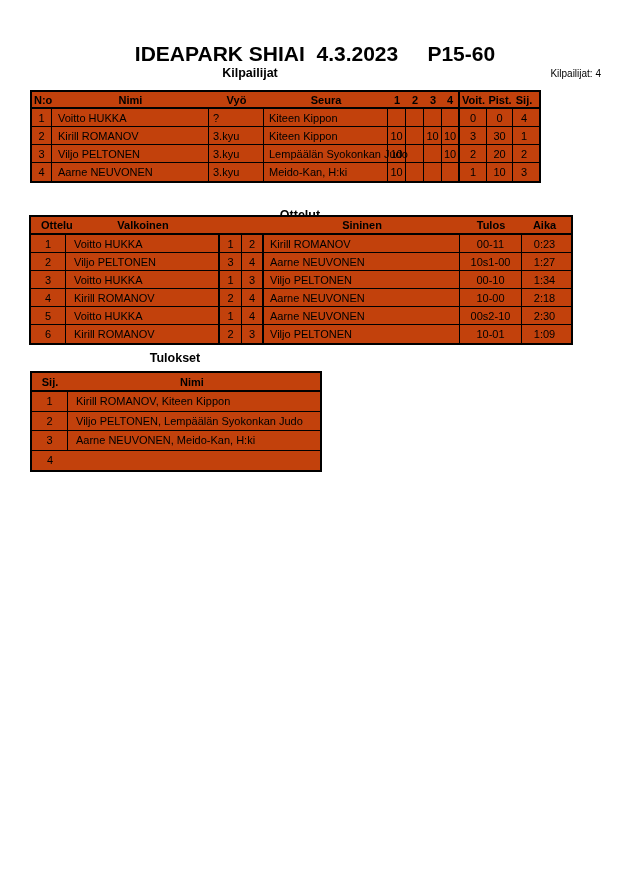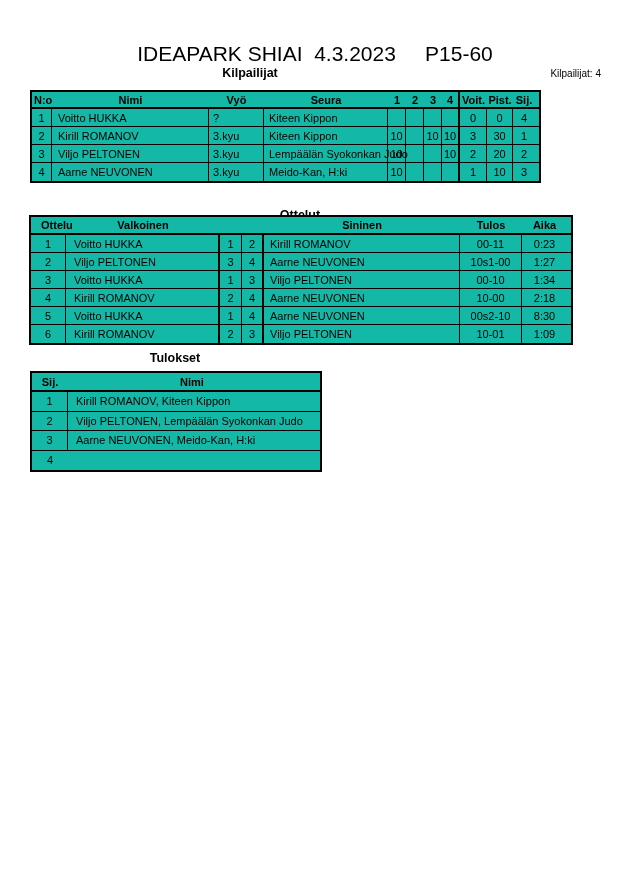--- a/index.html
+++ b/index.html
@@ -1,25 +1,25 @@
 <!DOCTYPE html>
 <html><head>
 <meta charset="utf-8">
 <style>
   html,body{margin:0;padding:0;background:#fff;}
   .page{position:relative;width:630px;height:891px;background:#ffffff;
         font-family:"Liberation Sans", sans-serif;color:#000;overflow:hidden;}
   .title{position:absolute;top:42px;left:0;width:630px;text-align:center;
-         font-size:21px;font-weight:normal;white-space:pre;}
+         font-size:21px;font-weight:bold;white-space:pre;}
   .heading{position:absolute;font-size:12.5px;font-weight:bold;text-align:center;white-space:pre;}
   .h-kilpailijat{top:66px;left:170px;width:160px;}
   .h-ottelut{top:208px;left:240px;width:120px;}
   .h-tulokset{top:351px;left:115px;width:120px;}
   .competitor-count{position:absolute;top:68px;right:29px;font-size:10px;}
-  .tbl{position:absolute;border:2px solid #000;background:#14b8a6;text-align:right;}
+  .tbl{position:absolute;border:2px solid #000;background:#c2410c;text-align:right;}
   .t1{left:30px;top:90px;width:507px;}
   .t2{left:29px;top:215px;width:540px;}
   .t3{left:30px;top:371px;width:288px;}
   .row{display:flex;box-sizing:border-box;border-bottom:1px solid #000;align-items:stretch;}
   .row:last-child{border-bottom:none;}
   .row.header{border-bottom:2px solid #000;font-weight:bold;}
   .t1 .row{height:18px;} .t1 .row.header{height:17px;}
   .t2 .row{height:18px;} .t2 .row.header{height:18px;}
   .t3 .row{height:19.5px;} .t3 .row.header{height:19px;}
   .cell{box-sizing:border-box;flex:none;display:flex;align-items:center;
@@ -171,21 +171,21 @@
       <div class="cell t2-tulos ctr">10-00</div>
       <div class="cell t2-aika ctr">2:18</div>
     </div>
     <div class="row">
       <div class="cell t2-ot ctr">5</div>
       <div class="cell t2-valk lft thick-r">Voitto HUKKA</div>
       <div class="cell t2-n1 ctr">1</div>
       <div class="cell t2-n2 ctr thick-r">4</div>
       <div class="cell t2-sin lft">Aarne NEUVONEN</div>
       <div class="cell t2-tulos ctr">00s2-10</div>
-      <div class="cell t2-aika ctr">8:30</div>
+      <div class="cell t2-aika ctr">2:30</div>
     </div>
     <div class="row">
       <div class="cell t2-ot ctr">6</div>
       <div class="cell t2-valk lft thick-r">Kirill ROMANOV</div>
       <div class="cell t2-n1 ctr">2</div>
       <div class="cell t2-n2 ctr thick-r">3</div>
       <div class="cell t2-sin lft">Viljo PELTONEN</div>
       <div class="cell t2-tulos ctr">10-01</div>
       <div class="cell t2-aika ctr">1:09</div>
     </div>

